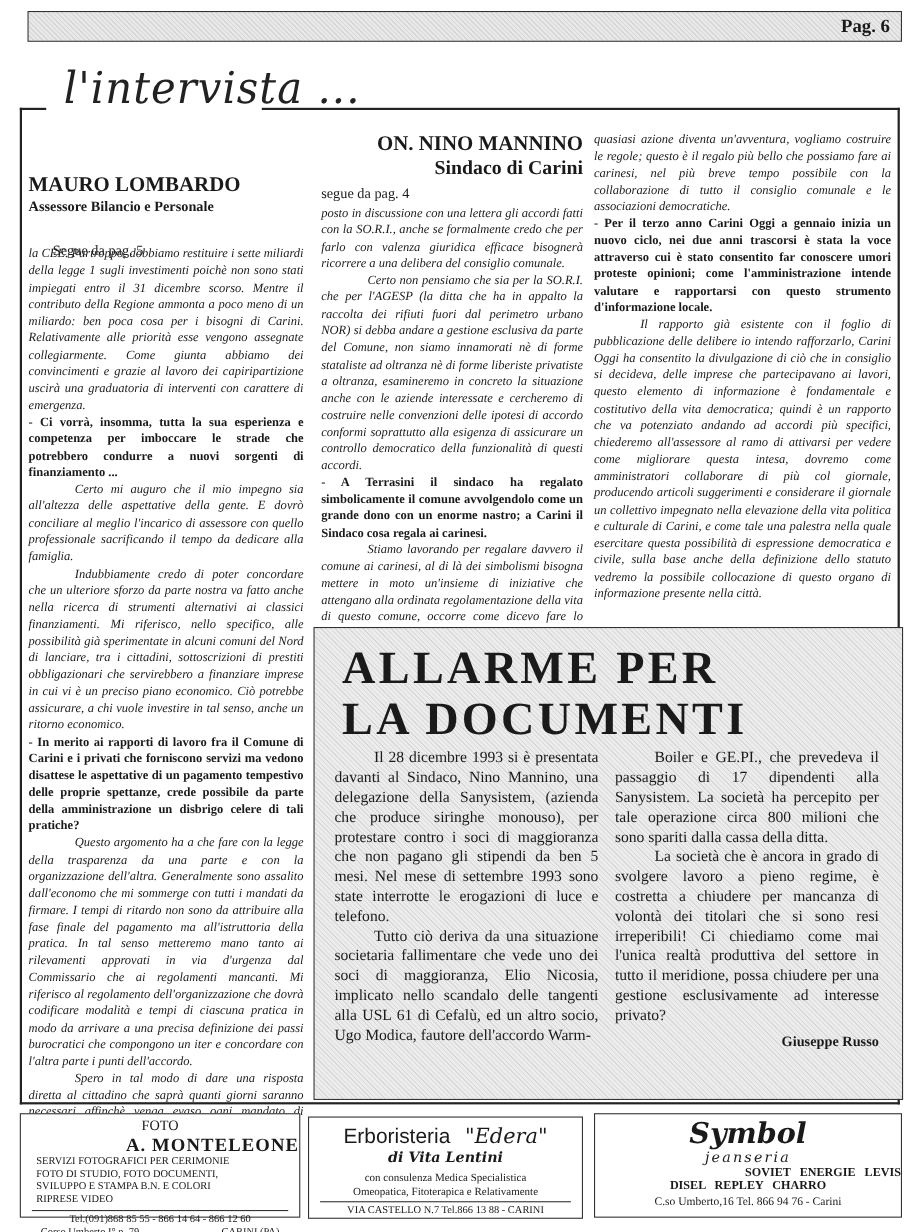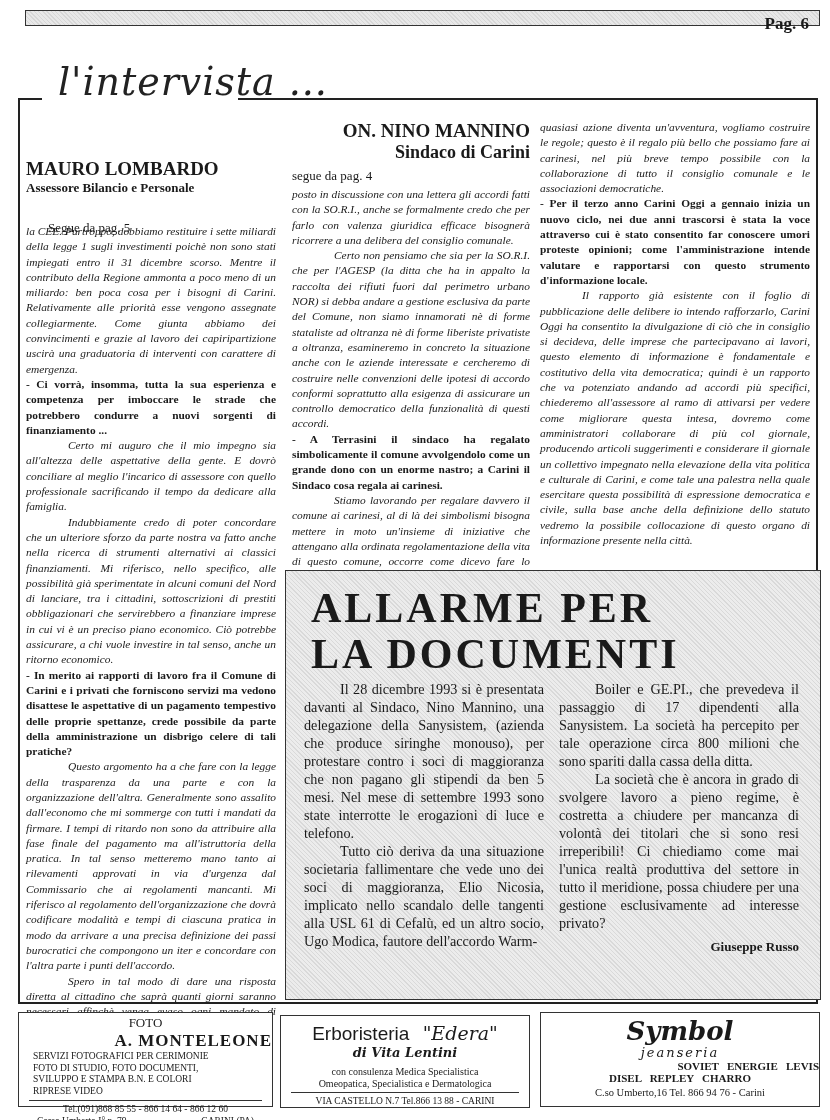--- a/index.html
+++ b/index.html
@@ -1,18 +1,18 @@
 <!DOCTYPE html>
 <html><head>
 <meta charset="utf-8">
 <style>
   html,body{margin:0;padding:0;}
   body{width:830px;height:1120px;background:#fff;position:relative;overflow:hidden;font-family:"Liberation Serif","DejaVu Serif",serif;color:#1a1a1a;}
   .abs{position:absolute;}
-  .header-bar{left:25px;top:10px;width:795px;height:16px;border:1px solid #333;background:repeating-linear-gradient(45deg,#d7d7d7 0 1px,#e8e8e8 1px 3px);box-sizing:border-box;}
+  .header-bar{left:25px;top:10px;width:795px;height:28px;border:1px solid #333;background:repeating-linear-gradient(45deg,#d7d7d7 0 1px,#e8e8e8 1px 3px);box-sizing:border-box;}
   .page-num{position:absolute;right:10px;top:3px;font-weight:bold;font-size:17px;font-family:"Liberation Serif",serif;}
   .section-title{left:58px;top:58px;font-family:"DejaVu Serif",serif;font-style:italic;font-size:40px;letter-spacing:1px;color:#222;transform:scaleX(0.95);transform-origin:left;}
   .rule-left{left:18px;top:98px;width:24px;height:2px;background:#222;}
   .rule-right{left:238px;top:98px;width:580px;height:2px;background:#222;}
   .frame{left:18px;top:98px;width:800px;height:906px;border-left:2px solid #222;border-right:2px solid #222;border-bottom:2px solid #222;box-sizing:border-box;}
   .col{font-style:italic;font-size:11.4px;line-height:15.3px;text-align:justify;}
   .col p{margin:0;}
   .col .q{font-style:normal;font-weight:bold;}
   .col .ind{text-indent:42px;}
   .h-name{font-weight:bold;font-size:19px;font-family:"Liberation Serif",serif;}
@@ -108,21 +108,21 @@
   </div>
 </div>
 
 <div class="abs ad ad2">
   <div style="font-family:'Liberation Sans',sans-serif;font-size:19px;margin-top:6px;">
     <span>Erboristeria</span>
     <span style="font-family:'DejaVu Serif',serif;font-style:italic;margin-left:8px;">"Edera"</span>
   </div>
   <div style="font-family:'DejaVu Serif',serif;font-style:italic;font-weight:bold;font-size:13px;">di Vita Lentini</div>
   <div class="small" style="margin-top:6px;font-size:10px;">con consulenza Medica Specialistica</div>
-  <div class="small" style="font-size:10px;">Omeopatica, Specialistica e Dermatologica</div>
+  <div class="small" style="font-size:10px;">Omeopatica, Fitoterapica e Relativamente</div>
   <hr>
   <div class="small">VIA CASTELLO N.7 Tel.866 13 88 - CARINI</div>
 </div>
 
 <div class="abs ad ad3">
   <div style="font-family:'DejaVu Serif',serif;font-style:italic;font-size:26px;font-weight:bold;line-height:28px;margin-top:4px;">Symbol</div>
   <div style="font-family:'DejaVu Serif',serif;font-style:italic;font-size:13px;letter-spacing:2px;">jeanseria</div>
   <div style="font-weight:bold;font-size:11px;white-space:pre;text-align:right;">SOVIET   ENERGIE   LEVIS</div>
   <div style="font-weight:bold;font-size:11px;white-space:pre;">DISEL   REPLEY   CHARRO</div>
   <div class="small" style="margin-top:3px;font-size:10.5px;">C.so Umberto,16 Tel. 866 94 76 - Carini</div>

